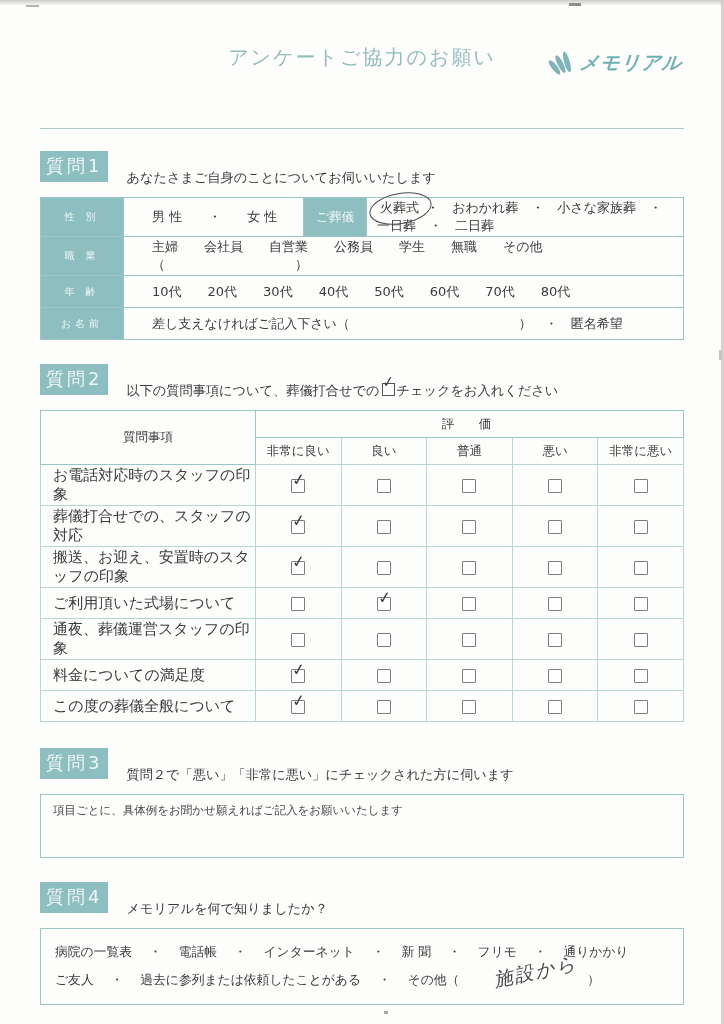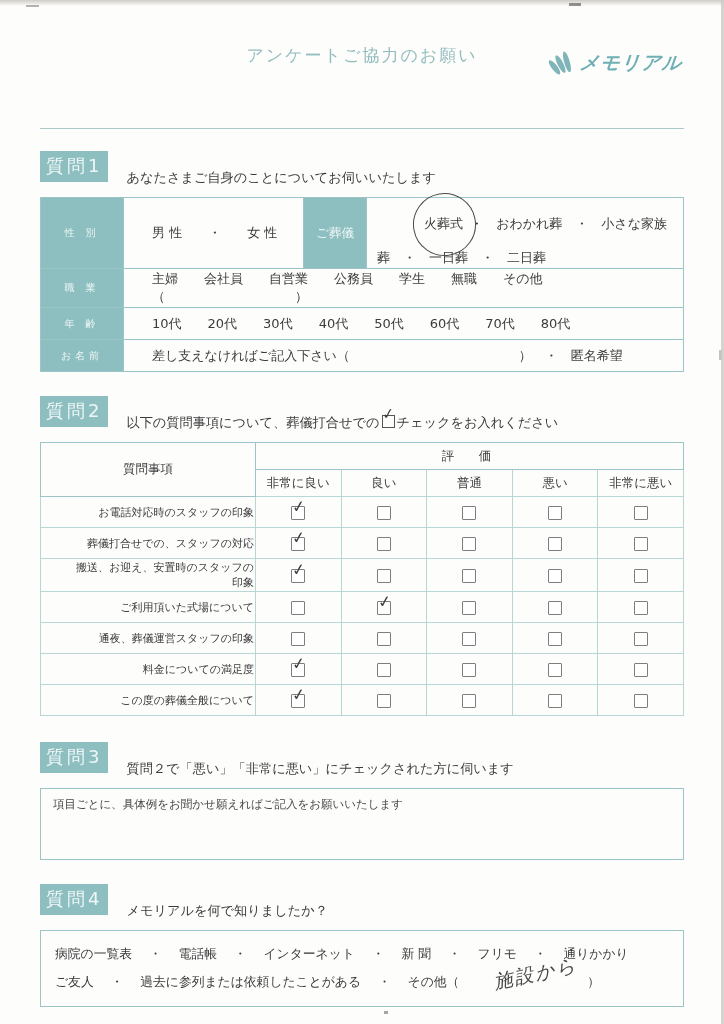--- a/index.html
+++ b/index.html
@@ -26,21 +26,21 @@
   .scan-dash.d2{top:3px;left:569px;width:12px;height:3px;opacity:.75;}
   .scan-dash.d3{top:350px;right:2px;width:3px;height:10px;opacity:.4;}
   .scan-dash.d4{top:1011px;left:384px;width:4px;height:3px;opacity:.6;}
   .scan-right{position:absolute;top:0;right:0;width:3px;height:100%;background:#ccc9c4;opacity:.8;}
 
   .page{position:absolute;inset:0;padding:0 40px;box-sizing:border-box;}
 
   
   .header{margin-top:44px;position:relative;height:40px;}
   .title{position:absolute;left:0;right:0;text-align:center;
-    font-size:17px;letter-spacing:2px;color:var(--title);font-weight:500;}
+    font-size:20px;letter-spacing:2px;color:var(--title);font-weight:500;}
   .logo{position:absolute;right:2px;top:6px;display:flex;align-items:center;gap:4px;}
   .logo svg{display:block;}
   .logo-text{font-size:19px;font-weight:bold;font-style:italic;color:var(--logo);
     transform:skewX(-6deg);letter-spacing:1px;}
   .header-rule{border-bottom:1.5px solid #aac9cb;margin-top:44px;}
 
   .intro{margin-top:12px;font-size:12.5px;line-height:1.65;white-space:pre-line;}
 
   
   .sec{margin-top:16px;}
@@ -52,45 +52,45 @@
   
   table{border-collapse:collapse;width:100%;}
   .q1-table{margin-top:10px;}
   .q1-table th,.q1-table td{border:1px solid var(--border);height:29px;font-weight:normal;}
   .q1-table th.lbl{background:var(--accent);color:var(--accent-text);
     width:80px;font-size:10px;letter-spacing:4px;}
   .q1-table th.lbl2{background:var(--accent);color:var(--accent-text);
     width:60px;font-size:12.5px;}
   .q1-table td{padding-left:28px;font-size:13px;}
   .q1-table td.funeral{padding-left:10px;}
-  .circled{position:relative;display:inline-block;padding:16px 3px;margin-left:44px;}
+  .circled{position:relative;display:inline-block;padding:0 3px;}
   .circled::after{content:"";position:absolute;left:-8px;right:-10px;top:-6px;bottom:-7px;
     border:1.6px solid #4c4c4c;border-radius:50%;transform:rotate(-10deg);}
 
   
   .q2-table{margin-top:10px;table-layout:fixed;}
   .q2-table th,.q2-table td{border:1px solid var(--border-light);font-weight:normal;}
   .q2-table .outer{border-color:var(--border);}
   .q2-table col.c0{width:215px;}
   .q2-table th{font-size:12.5px;}
   .q2-table .group-h{height:24px;letter-spacing:6px;}
   .q2-table .sub-h th{height:24px;}
-  .q2-table td.rowlabel{font-size:11px;padding-left:29px;height:28px;text-align:right;}
+  .q2-table td.rowlabel{font-size:15px;padding-left:12px;height:28px;}
   .q2-table td.cbcell{text-align:center;height:28px;}
   .checkbox{display:inline-block;width:12px;height:12px;border:1.5px solid #7e7e7e;
     position:relative;background:#fff;vertical-align:middle;border-radius:1px;}
   .checkmark{position:absolute;top:-8px;left:0;font-size:16px;color:#3d3d3d;
     transform:rotate(-8deg);line-height:1;font-weight:bold;}
   .inline-cb{display:inline-block;width:11px;height:11px;border:1.5px solid #555;
     position:relative;margin:0 2px;vertical-align:-1px;}
   .inline-cb .checkmark{top:-9px;left:-1px;font-size:15px;}
 
   
   .cbox{border:1px solid var(--border);margin-top:10px;box-sizing:border-box;position:relative;}
-  .q3-box{height:72px;padding:8px 12px;font-size:11.5px;color:#474747;}
+  .q3-box{height:64px;padding:8px 12px;font-size:11.5px;color:#474747;}
   .q4-box{padding:9px 14px 11px;font-size:12.8px;line-height:2.15;}
 
   .hand{color:var(--hand);font-style:italic;letter-spacing:2px;
     font-family:"DejaVu Sans","Liberation Sans",sans-serif;}
   .q4-hand{position:absolute;left:452px;top:22px;font-size:19px;transform:rotate(-12deg);opacity:.9;}
 </style>
 </head>
 <body>
 
 <div class="scan-top"></div>

